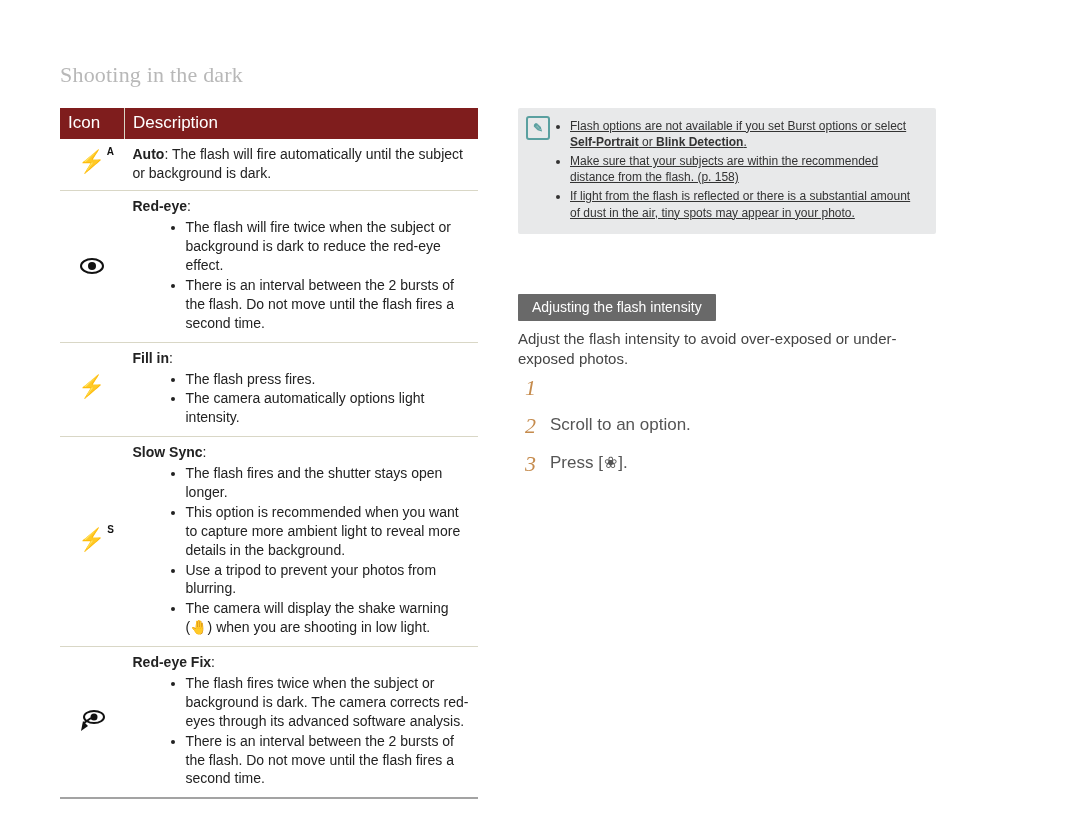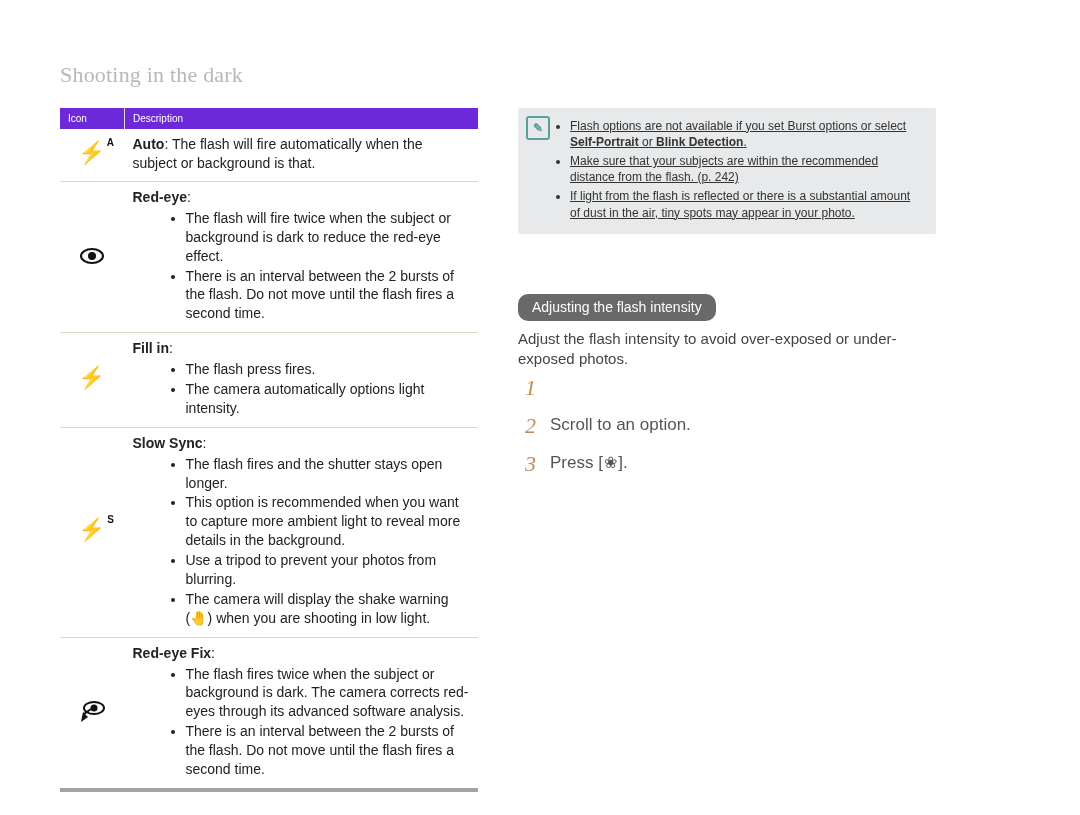--- a/index.html
+++ b/index.html
@@ -33,41 +33,41 @@
   .col {
     flex: 1 1 0;
   }
   
   .tbl {
     width: 100%;
     border-collapse: collapse;
     font-size: 14px;
   }
   .tbl th {
-    background: #6d28d9;
+    background: #7f1d1d;
     color: #fff;
     font-weight: 400;
     text-align: left;
     padding: 4px 8px;
-    font-size: 10px;
+    font-size: 17px;
   }
   .tbl th.icon-col { width: 48px; border-right: 1px solid #d9d7c6; }
   .tbl td {
     border-bottom: 1px solid #d9d7c6;
     padding: 6px 8px 8px 8px;
     vertical-align: middle;
   }
   .tbl td.icon-cell {
     width: 48px;
     text-align: center;
     vertical-align: middle;
     font-size: 18px;
     border-right: none;
   }
-  .tbl tr:last-child td { border-bottom: 4px solid #a3a3a3; }
+  .tbl tr:last-child td { border-bottom: 2px solid #a3a3a3; }
   .desc b { font-weight: 700; }
   .desc ul { margin: 2px 0 0 0; padding-left: 18px; }
   .desc ul li { margin-bottom: 1px; margin-left: 35px; }
   .footnote {
     font-size: 12px;
     color: #666;
     margin-top: 10px;
   }
   
   .notes-box {
@@ -91,21 +91,21 @@
     display: flex;
     align-items: center;
     justify-content: center;
     font-size: 12px;
     font-weight: 700;
   }
   .section-pill {
     display: inline-block;
     background: #696969;
     color: #fff;
-    border-radius: 10px;
+    border-radius: 1px;
     padding: 4px 14px;
     font-size: 14px;
     margin-top: 60px;
     margin-bottom: 8px;
   }
   .section-intro {
     font-size: 15px;
     color: #444;
     margin-bottom: 4px;
   }
@@ -168,21 +168,21 @@
             <th>Description</th>
           </tr>
         </thead>
         <tbody>
 
           <tr>
             <td class="icon-cell">
               <span class="glyph sup">⚡<span class="sup-letter">A</span></span>
             </td>
             <td class="desc">
-              <span><b>Auto</b><span>: The flash will fire automatically when the subject or background is that.</span></span>
+              <span><b>Auto</b><span>: The flash will fire automatically until the subject or background is dark.</span></span>
             </td>
           </tr>
 
           <tr>
             <td class="icon-cell">
               <span>
                 <svg width="24" height="16" viewBox="0 0 24 16">
                     <ellipse cx="12" cy="8" rx="11" ry="7" fill="none" stroke="#111" stroke-width="2"></ellipse>
                     <circle cx="12" cy="8" r="4" fill="#111"></circle>
                   </svg>
@@ -250,21 +250,21 @@
     </div>
 
     <div class="col">
 
       <div class="notes-box">
         <div class="note-badge">✎</div>
         <ul>
           <li>
             <span>Flash options are not available if you set Burst options or select </span><b>Self-Portrait</b><span> or </span><b>Blink Detection</b><span>.</span>
           </li>
-          <li>Make sure that your subjects are within the recommended distance from the flash. (p. 242)</li>
+          <li>Make sure that your subjects are within the recommended distance from the flash. (p. 158)</li>
           <li>If light from the flash is reflected or there is a substantial amount of dust in the air, tiny spots may appear in your photo.</li>
         </ul>
       </div>
 
       <div class="section-pill">Adjusting the flash intensity</div>
       <div class="section-intro">Adjust the flash intensity to avoid over-exposed or under-exposed photos.</div>
 
       <ol class="steps">
         <li>
           <span class="step-num">1</span>

